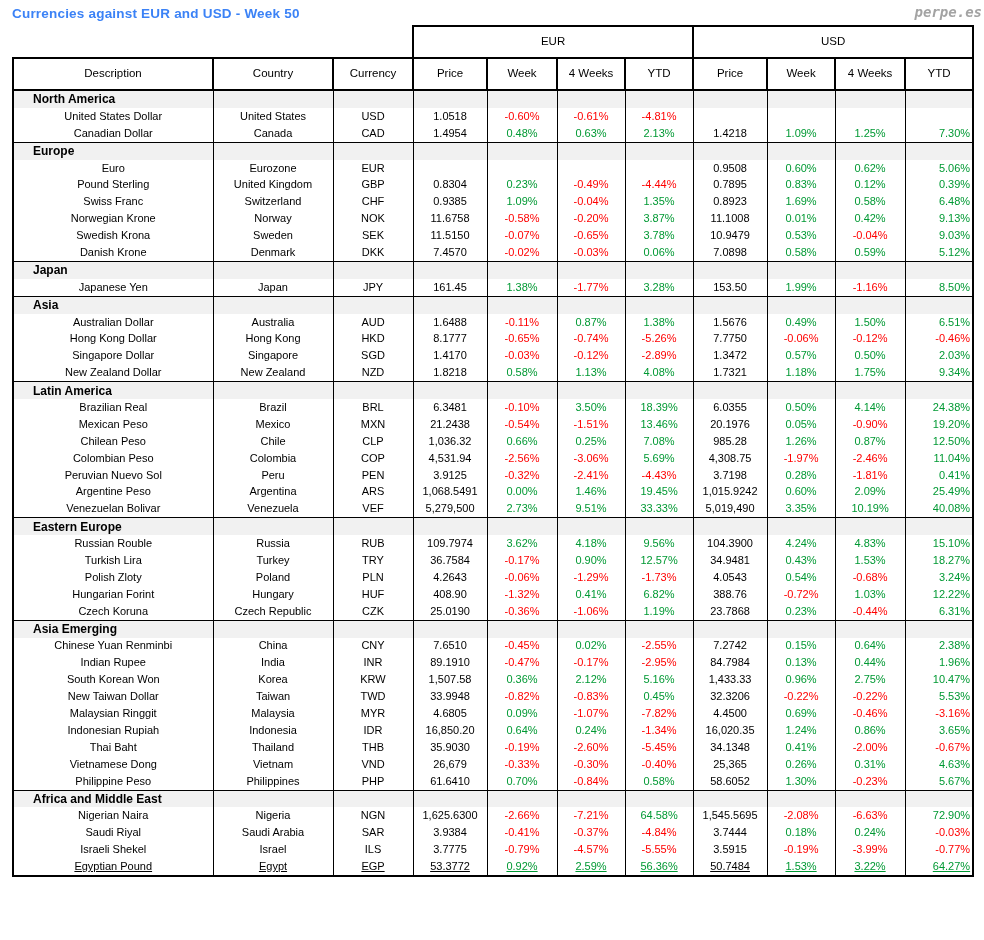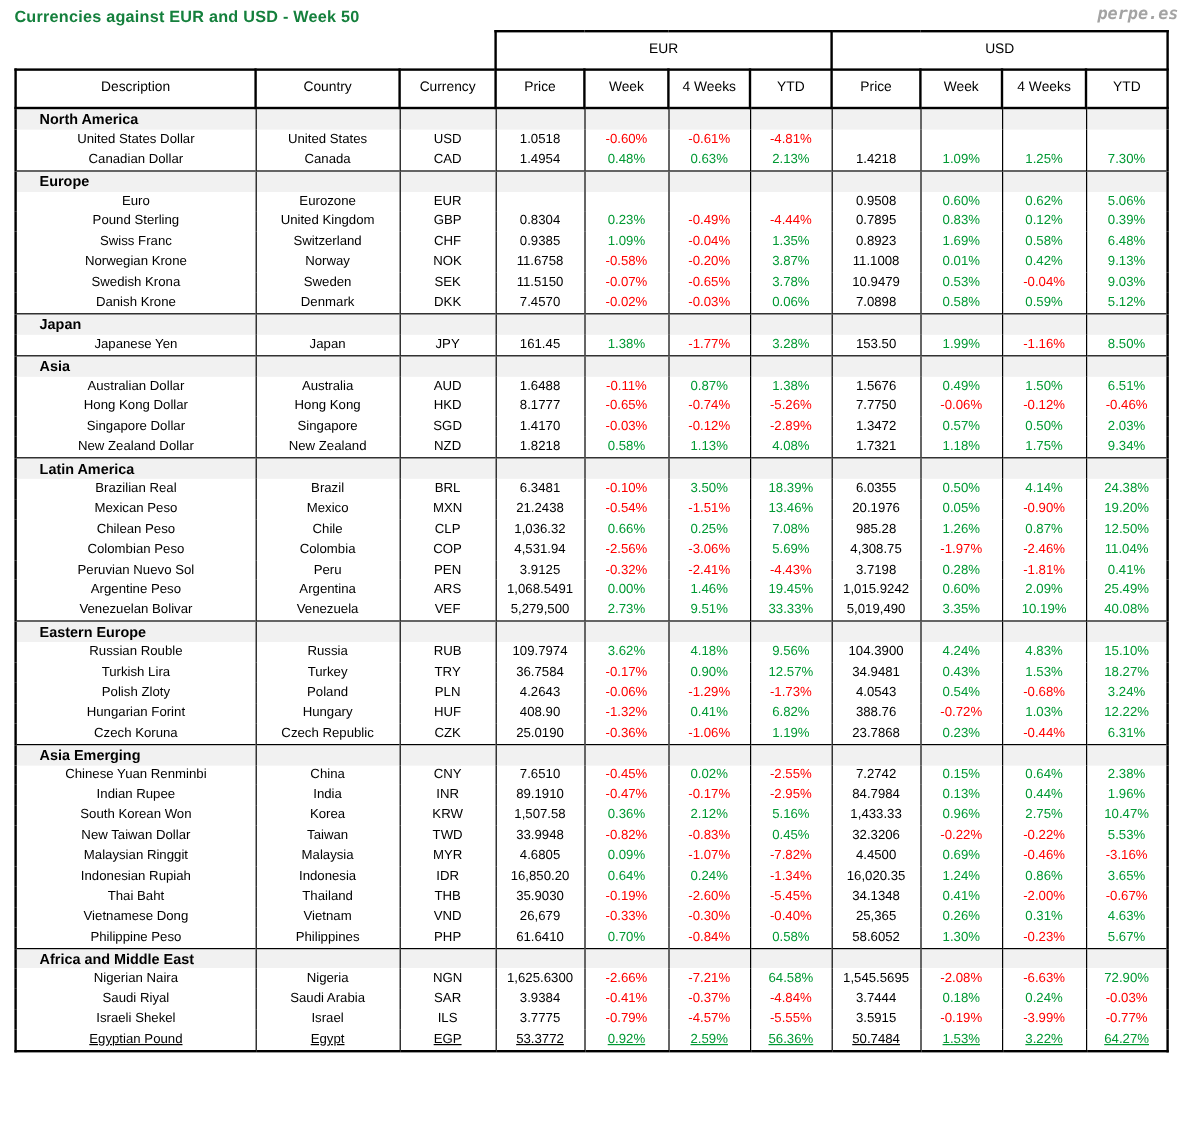--- a/index.html
+++ b/index.html
@@ -2,21 +2,21 @@
 <html><head>
 <meta charset="utf-8">
 <style>
   html,body { margin:0; padding:0; background:#ffffff; }
   .page {
     position:relative; width:984px; height:940px; background:#fff;
     font-family:"Liberation Sans", sans-serif; color:#000;
   }
   .title {
     position:absolute; top:6px; left:12px;
-    font-size:13.5px; font-weight:bold; color:#15803d; letter-spacing:.2px;
+    font-size:13.5px; font-weight:bold; color:#3b82f6; letter-spacing:.2px;
   }
   .brand {
     position:absolute; top:4px; right:2px;
     font-family:"DejaVu Sans Mono", monospace;
     font-size:14px; font-weight:bold; font-style:italic; color:#a3a3a3;
   }
   table.fx {
     position:absolute; top:25px; left:12px;
     border-collapse:collapse; table-layout:fixed; width:960px;
   }
@@ -26,21 +26,21 @@
   }
   .fx thead th {
     border:2px solid #000; height:30px; font-weight:normal; font-size:11.5px;
     background:#fff;
   }
   .fx thead th.blank { border:none; }
   .fx tbody td {
     height:16.9px; border-left:1px solid #000; border-right:1px solid #000;
   }
   .fx tbody td:first-child { border-left:2px solid #000; }
-  .fx tbody td:last-child  { border-right:2px solid #000; }
+  .fx tbody td:last-child  { border-right:2px solid #000;text-align:right; }
   .fx tbody tr:last-child td { border-bottom:2.5px solid #000;text-decoration:underline; }
   .fx tr.section td { background:#f1f1f1; border-top:1px solid #000; }
   .fx tr.section td.label {
     text-align:left; font-weight:bold; font-size:12px; padding-left:19px;
   }
   .fx td.pos { color:#009933; }
   .fx td.neg { color:#ff0000; }
 </style>
 </head>
 <body>

